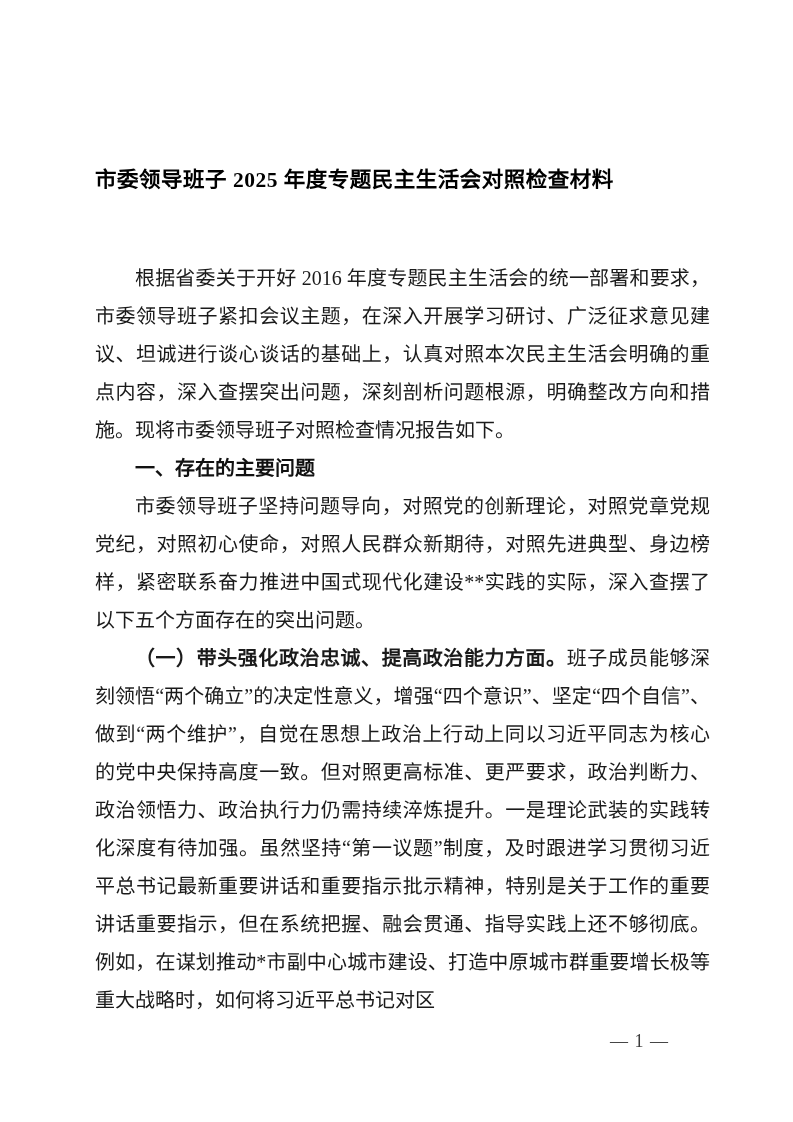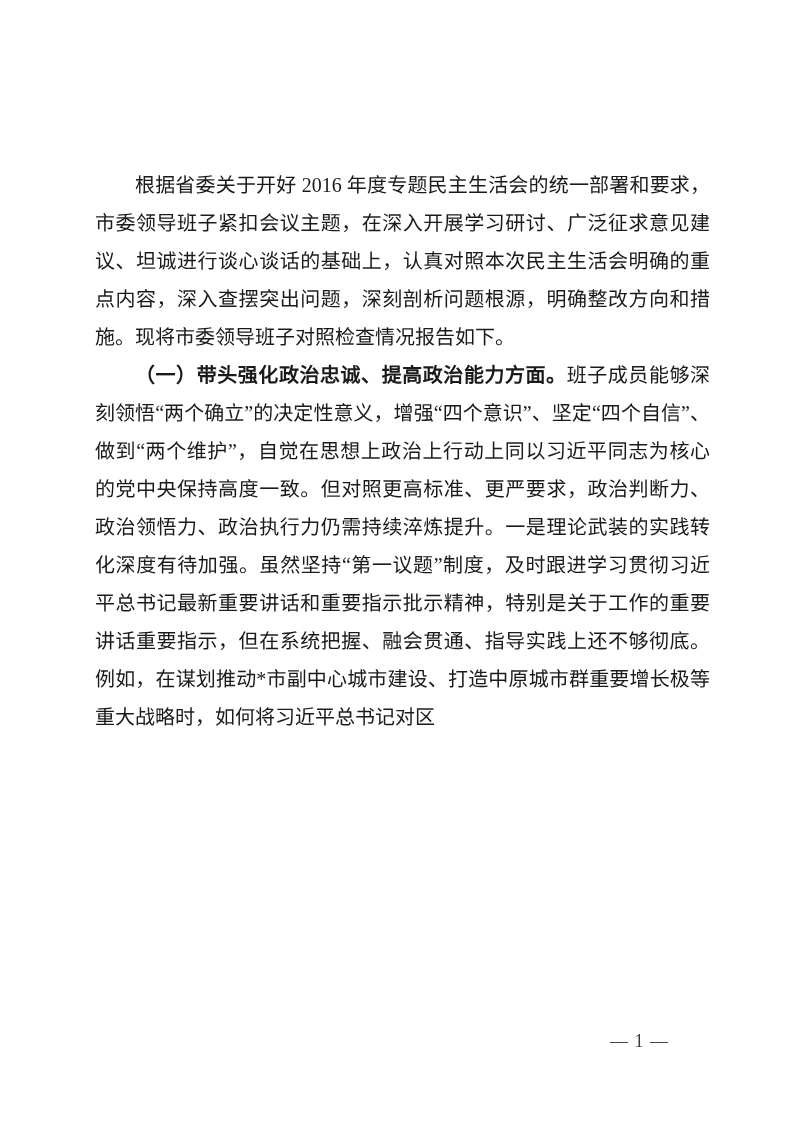--- a/index.html
+++ b/index.html
@@ -56,22 +56,25 @@
     letter-spacing: 1px;
     color: #3c3c3c;
     font-family: "Liberation Serif", "DejaVu Serif", serif;
   }
 </style>
 </head>
 <body>
 
 <div class="page">
 
+  <h1 class="doc-title">市委领导班子 2025 年度专题民主生活会对照检查材料</h1>
 
   <p class="body-text">根据省委关于开好 2016 年度专题民主生活会的统一部署和要求，市委领导班子紧扣会议主题，在深入开展学习研讨、广泛征求意见建议、坦诚进行谈心谈话的基础上，认真对照本次民主生活会明确的重点内容，深入查摆突出问题，深刻剖析问题根源，明确整改方向和措施。现将市委领导班子对照检查情况报告如下。</p>
 
+  <h2 class="section-heading">一、存在的主要问题</h2>
 
+  <p class="body-text">市委领导班子坚持问题导向，对照党的创新理论，对照党章党规党纪，对照初心使命，对照人民群众新期待，对照先进典型、身边榜样，紧密联系奋力推进中国式现代化建设**实践的实际，深入查摆了以下五个方面存在的突出问题。</p>
 
   <p class="body-text"><span class="item-lead">（一）带头强化政治忠诚、提高政治能力方面。</span><span>班子成员能够深刻领悟“两个确立”的决定性意义，增强“四个意识”、坚定“四个自信”、做到“两个维护”，自觉在思想上政治上行动上同以习近平同志为核心的党中央保持高度一致。但对照更高标准、更严要求，政治判断力、政治领悟力、政治执行力仍需持续淬炼提升。一是理论武装的实践转化深度有待加强。虽然坚持“第一议题”制度，及时跟进学习贯彻习近平总书记最新重要讲话和重要指示批示精神，特别是关于工作的重要讲话重要指示，但在系统把握、融会贯通、指导实践上还不够彻底。例如，在谋划推动*市副中心城市建设、打造中原城市群重要增长极等重大战略时，如何将习近平总书记对区</span></p>
 
   <div class="page-number">— 1 —</div>
 
 </div>
 
 </body></html>

